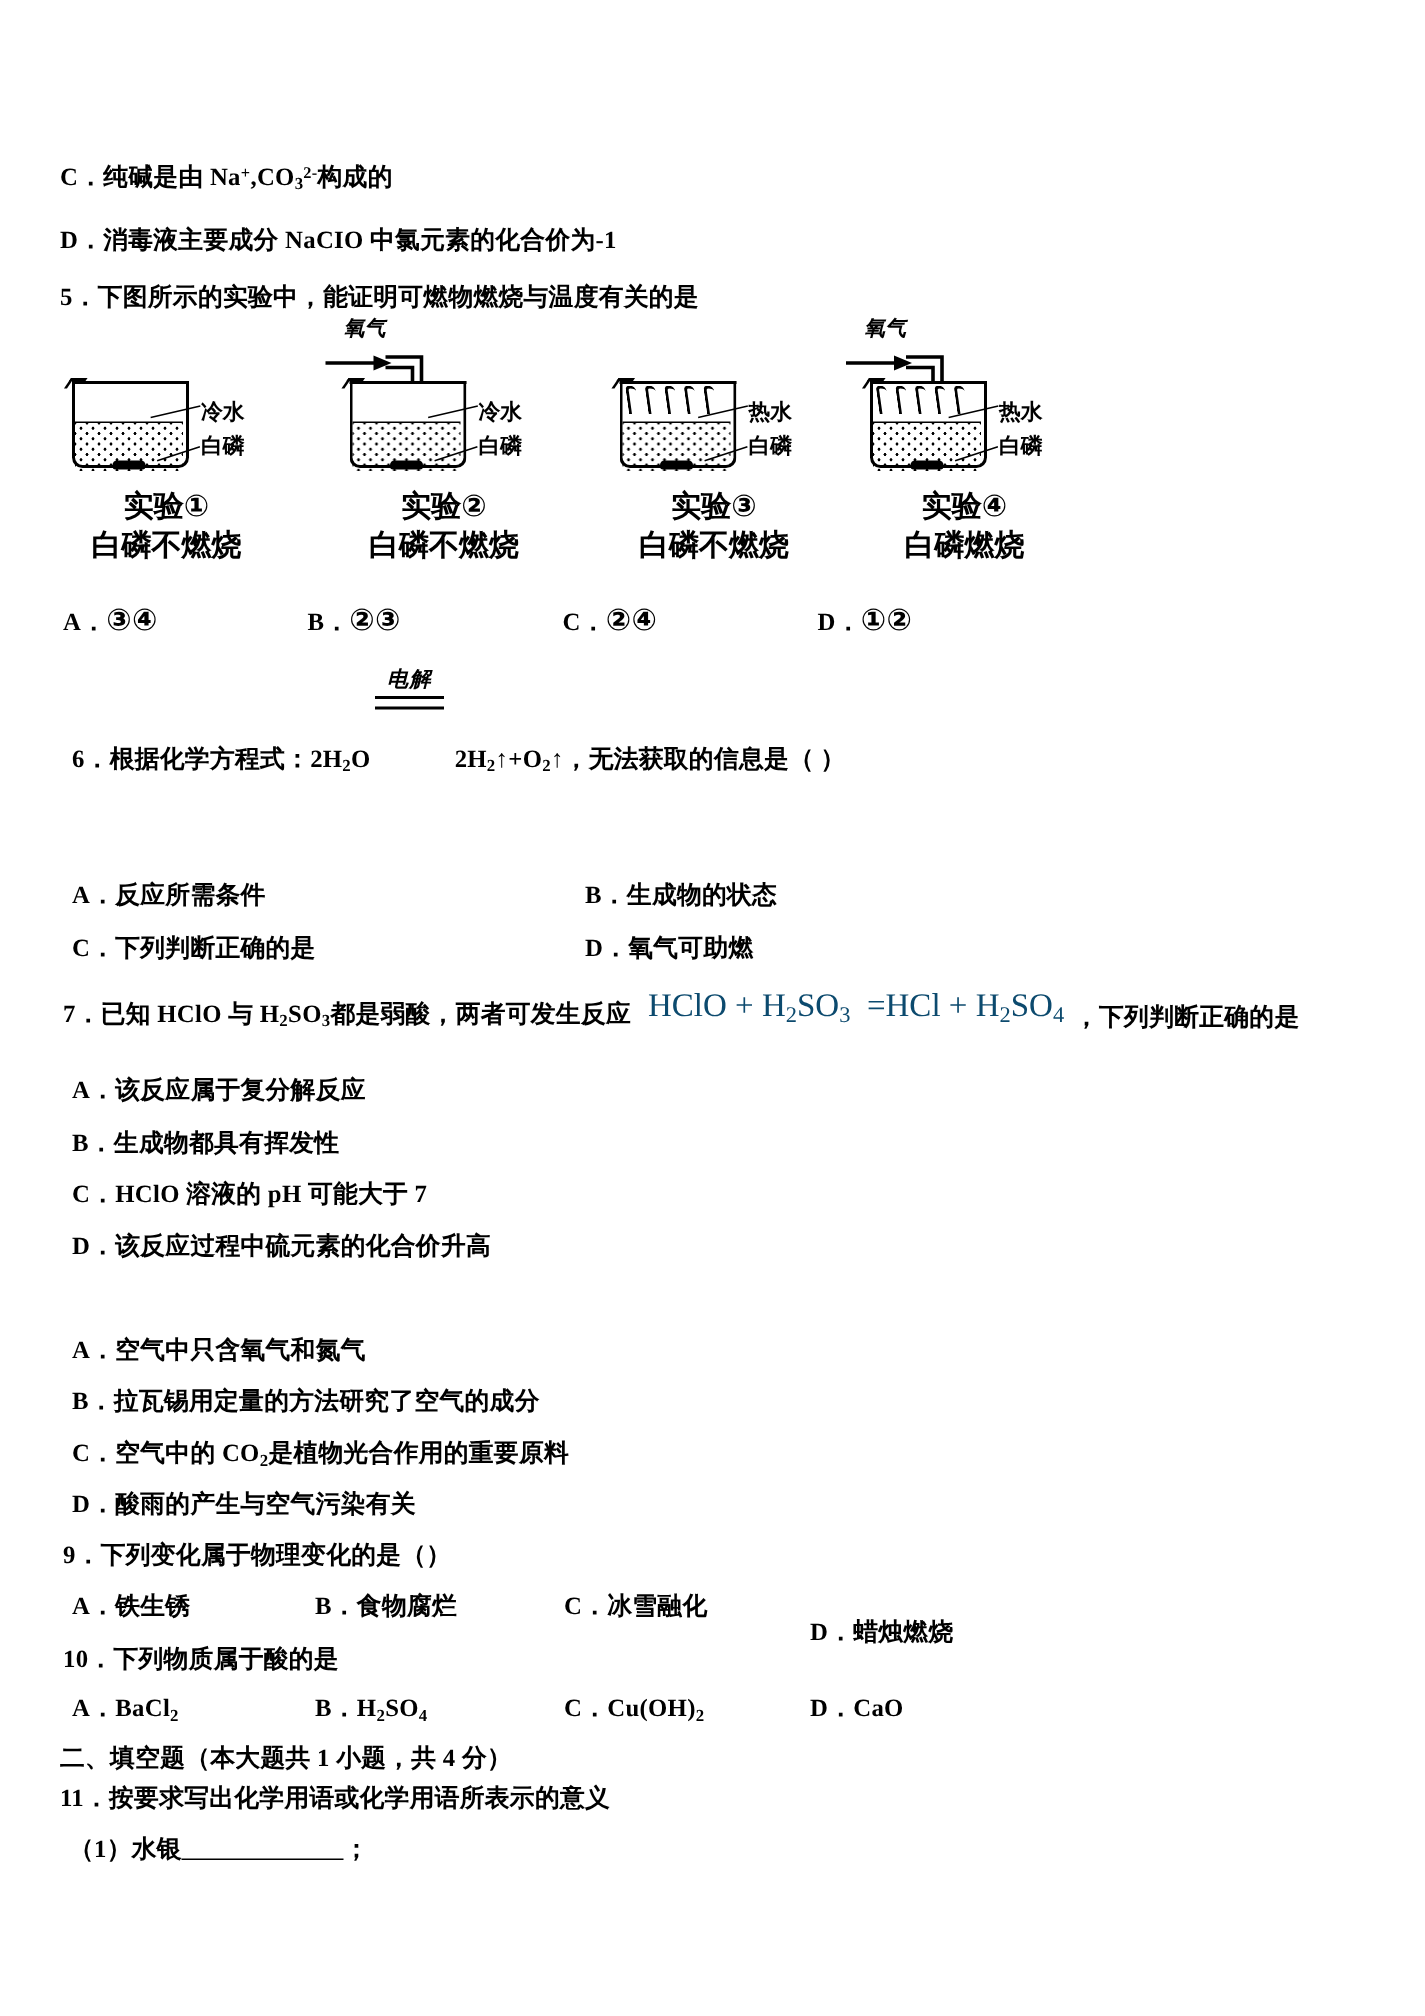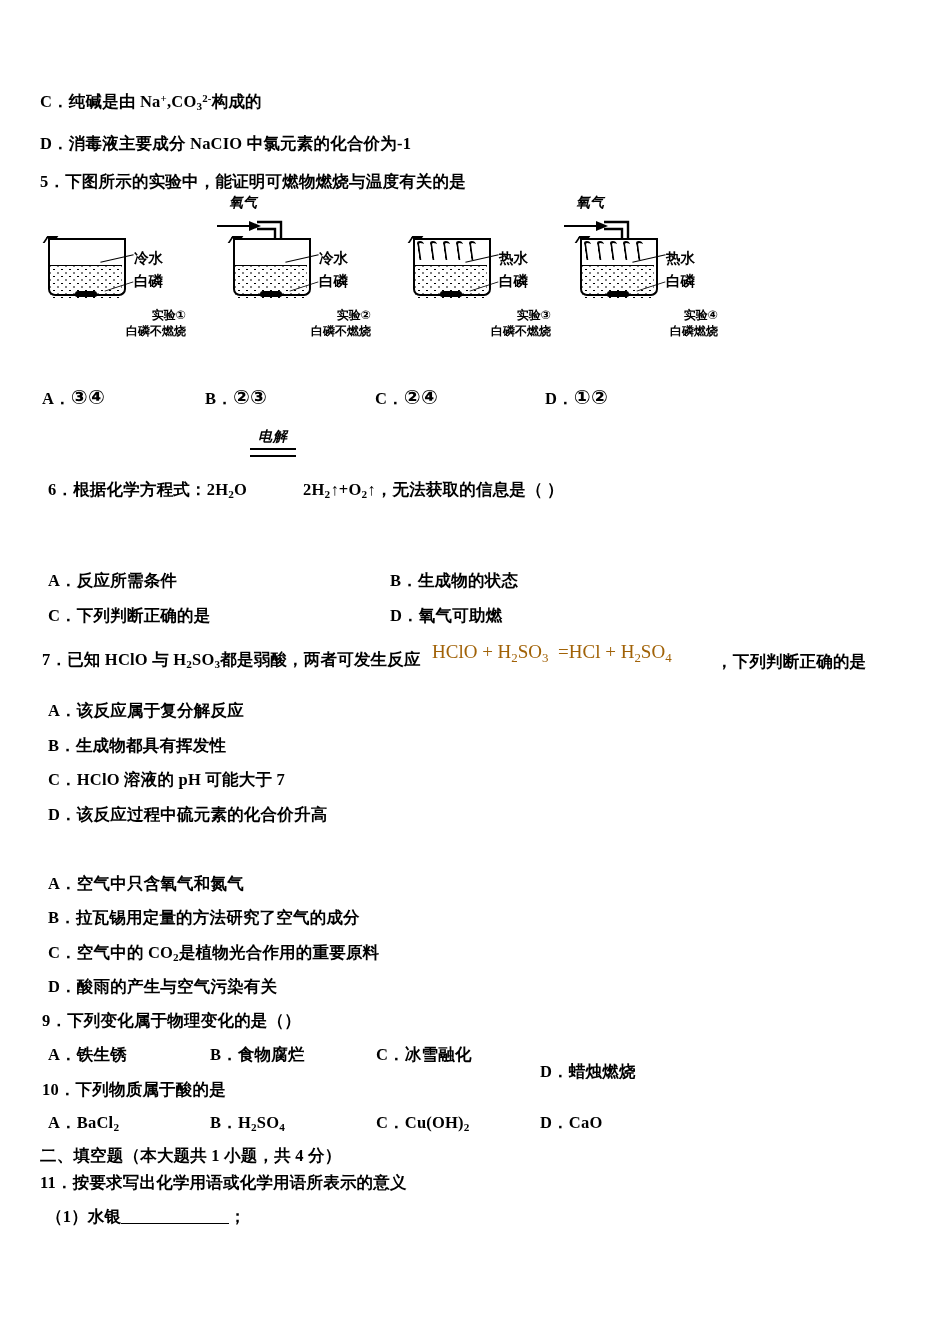--- a/index.html
+++ b/index.html
@@ -10,21 +10,21 @@
   body {
     width: 950px;
     height: 1344px;
     position: relative;
     font-family: "Liberation Serif", "DejaVu Serif", serif;
     color: #000000;
     overflow: hidden;
   }
   .page {
     position: absolute;
-    left: 0; top: 0;
+    left: 0; top: 16px;
     width: 950px;
     height: 946px;
     padding: 0;
   }
   
   .line {
     position: absolute;
     font-weight: bold;
     font-size: 16.5px;
     line-height: 1.2;
@@ -162,22 +162,22 @@
   }
   .leader {
     position: absolute;
     height: 0;
     border-top: 1.7px solid #000;
   }
   .caption {
     position: absolute;
     left: 6px;
     width: 150px;
-    text-align: right;
-    font-size: 12px;
+    text-align: center;
+    font-size: 20px;
     font-weight: bold;
     line-height: 1.32;
     font-family: "DejaVu Sans", "Liberation Sans", sans-serif;
   }
   
   .elec-wrap {
     position: absolute;
     left: 238px;
     top: 428px;
     width: 70px;
@@ -195,22 +195,22 @@
     width: 46px;
     height: 5px;
     border-top: 2px solid #000;
     border-bottom: 2px solid #000;
   }
   
   .formula {
     position: absolute;
     font-family: "Liberation Serif", "DejaVu Serif", serif;
     font-weight: normal;
-    font-size: 19px;
-    color: #a16207;
+    font-size: 22px;
+    color: #0c4a6e;
     white-space: nowrap;
   }
   .blank-ul {
     display: inline-block;
     border-bottom: 1.6px solid #000;
     width: 108px;
     height: 14px;
     vertical-align: -2px;
   }
   .circ {

